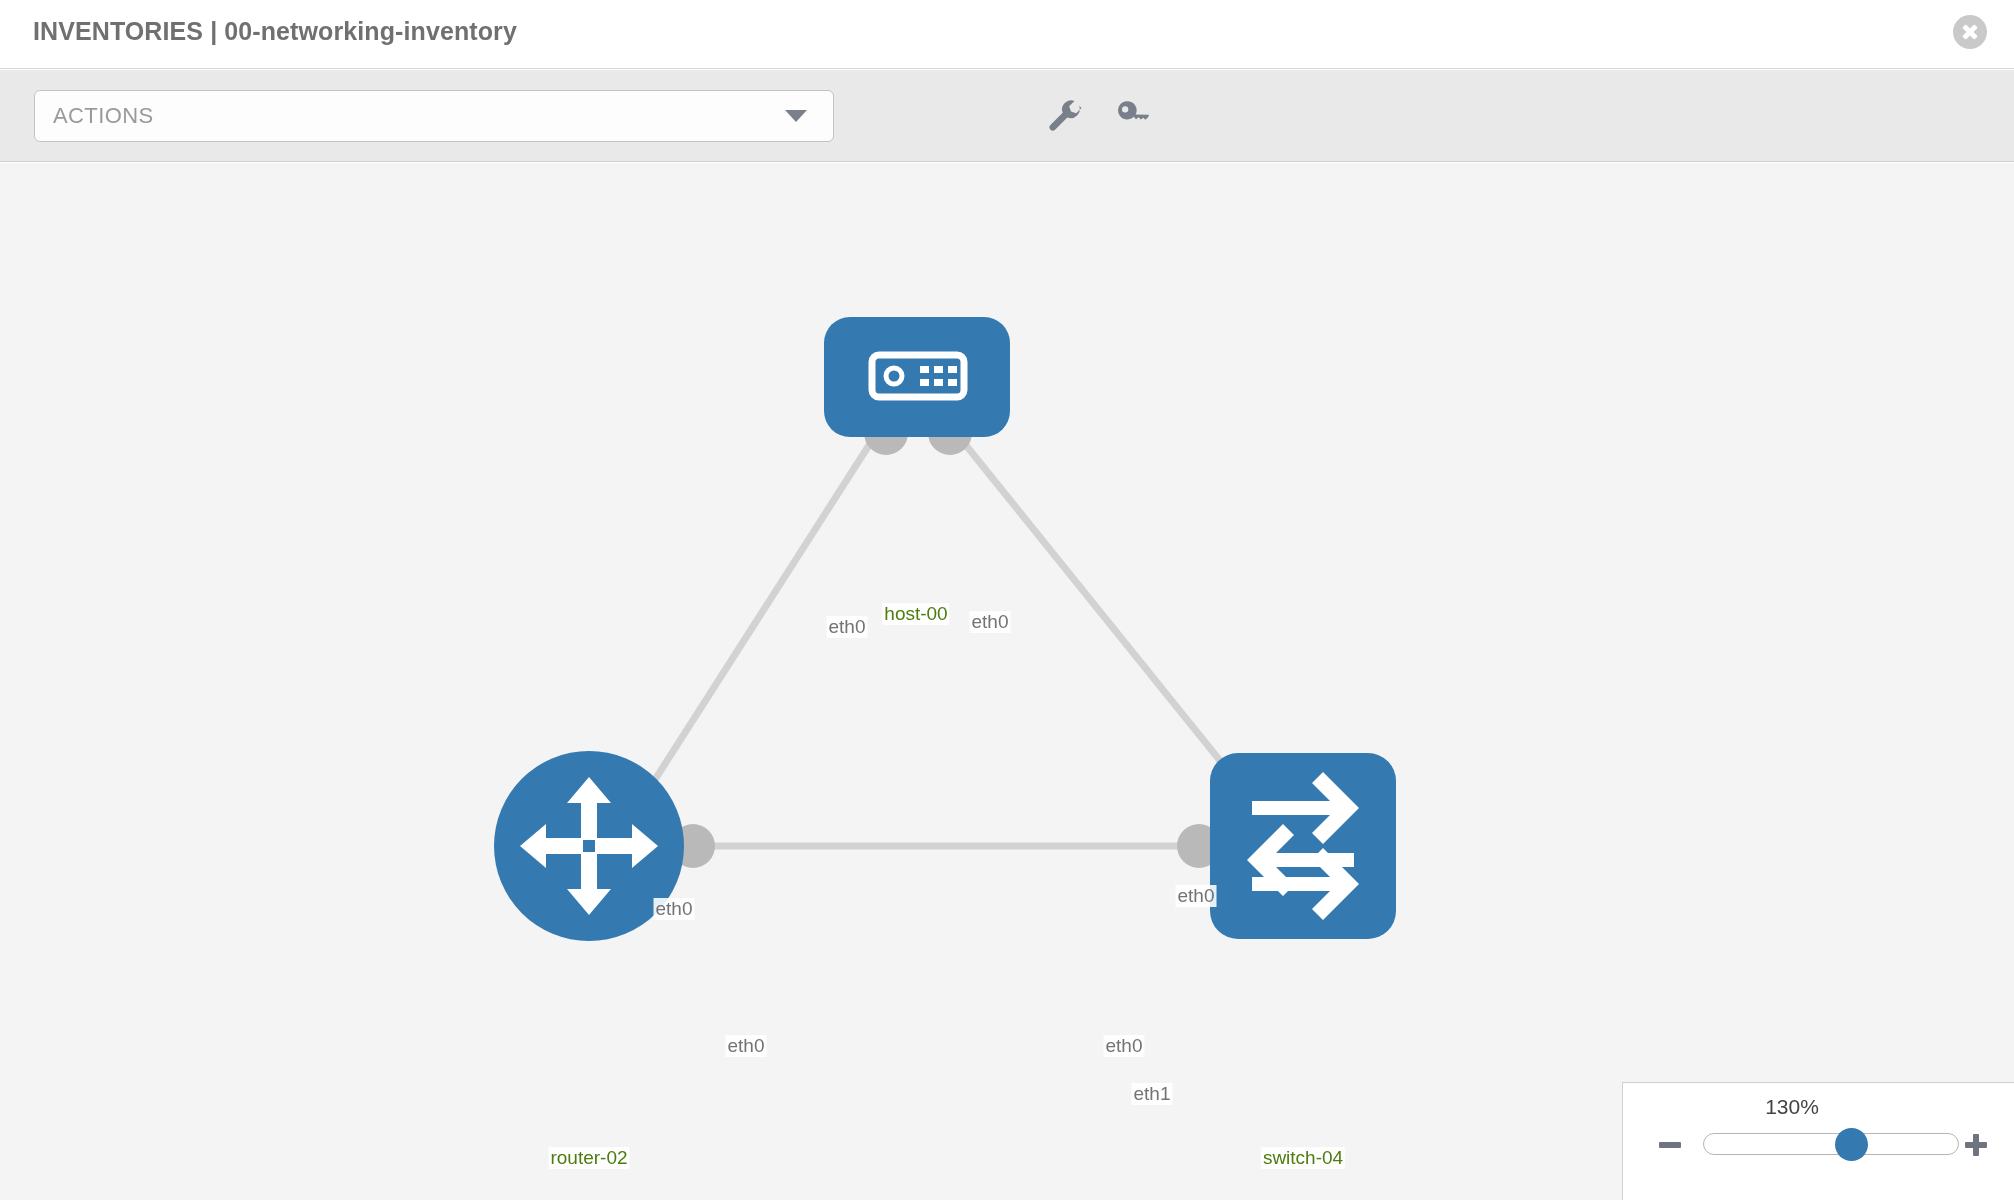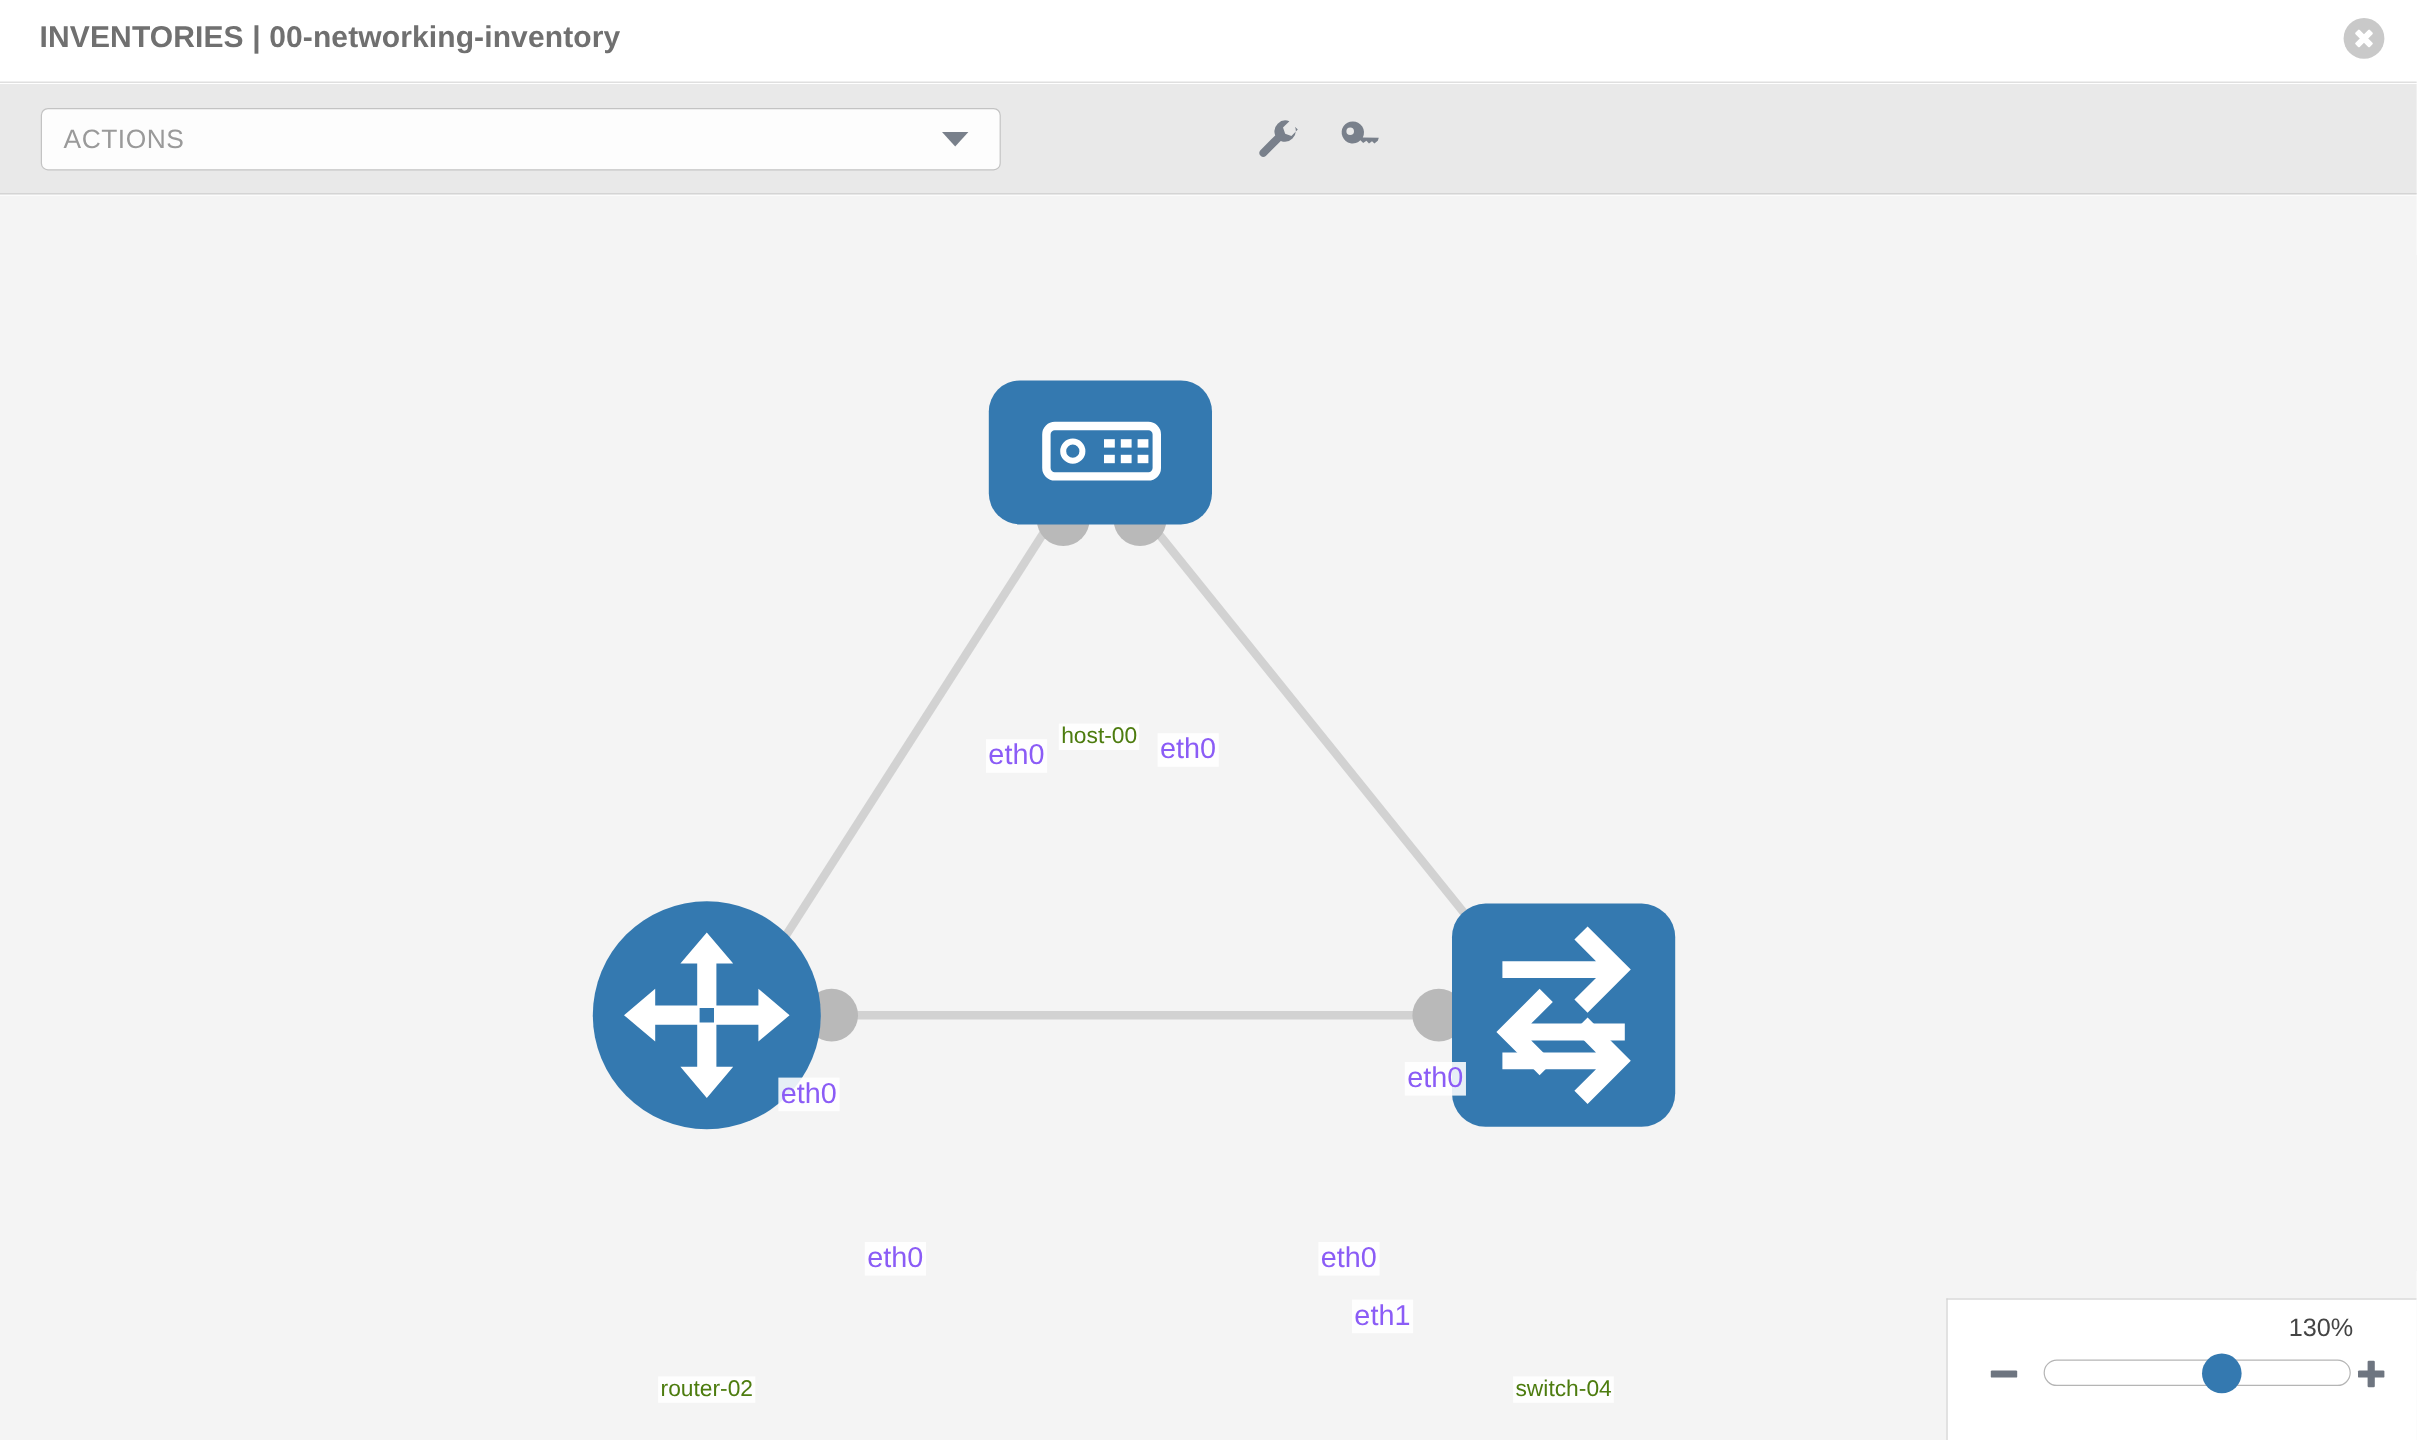--- a/index.html
+++ b/index.html
@@ -164,22 +164,22 @@
     color: #4d7c0f;
     background: rgba(255,255,255,0.88);
     white-space: nowrap;
     padding: 0 2px;
     transform: translateX(-50%);
     cursor: pointer;
   }
 
   .edge-label {
     position: absolute;
-    font-size: 24px;
-    color: #8b5cf6;
+    font-size: 19px;
+    color: #737373;
     background: rgba(255,255,255,0.88);
     white-space: nowrap;
     padding: 0 2px;
     transform: translateX(-50%);
   }
 
   .node-hit { cursor: pointer; }
 
   
   .zoom-widget {
@@ -192,21 +192,21 @@
     border: 1px solid #d0d0d0;
     border-bottom: none;
     border-right: none;
   }
 
   .zoom-percent {
     position: absolute;
     top: 12px;
     left: 0;
     width: 338px;
-    text-align: right;
+    text-align: center;
     font-size: 21px;
     color: #444444;
   }
 
   .zoom-minus, .zoom-plus {
     position: absolute;
     top: 47px;
     width: 30px;
     height: 30px;
     cursor: pointer;

